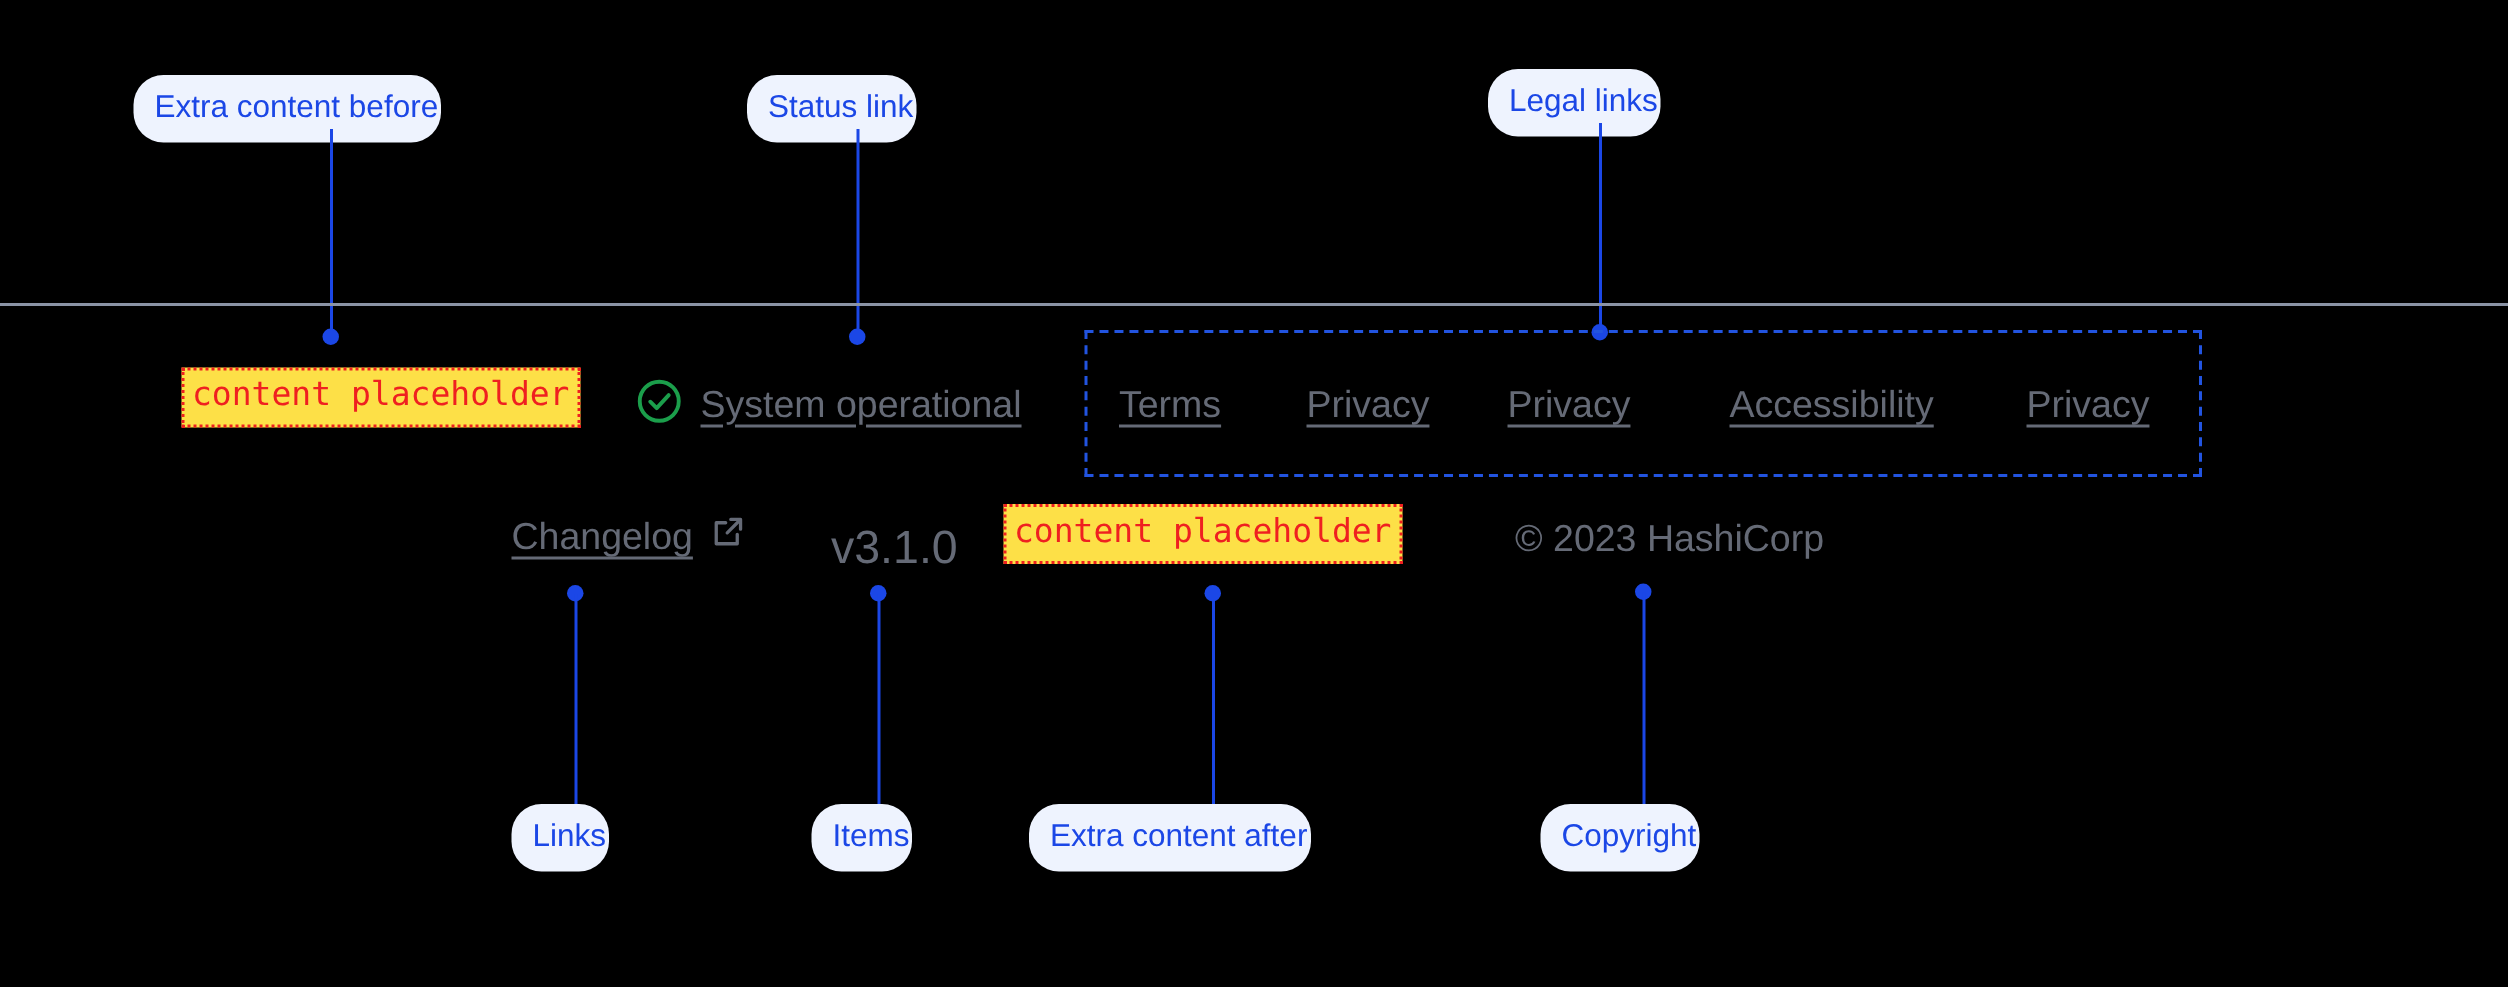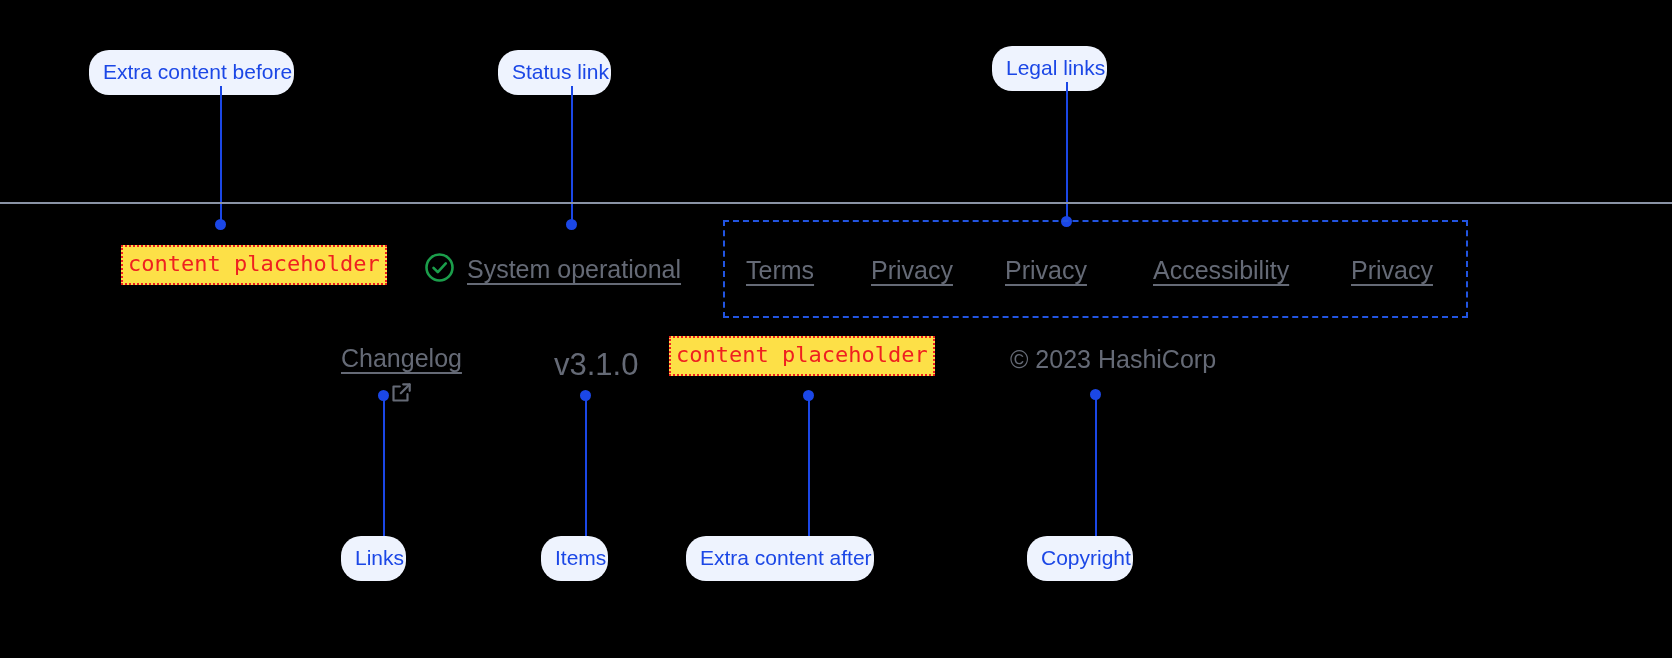--- a/index.html
+++ b/index.html
@@ -159,21 +159,21 @@
   </div>
 
   <div class="legal-box" style="left:723px; top:220px; width:745px; height:98px;">
     <a class="legal-link" style="position:absolute; left:21px; top:34px;">Terms</a>
     <a class="legal-link" style="position:absolute; left:130px; top:34px;margin-left:16px;">Privacy</a>
     <a class="legal-link" style="position:absolute; left:280px; top:34px;">Privacy</a>
     <a class="legal-link" style="position:absolute; left:428px; top:34px;">Accessibility</a>
     <a class="legal-link" style="position:absolute; left:626px; top:34px;">Privacy</a>
   </div>
 
-  <div class="changelog-link" style="left:341px; top:344px;flex-direction:column;">
+  <div class="changelog-link" style="left:341px; top:344px;">
     <span class="changelog-text">Changelog</span>
     <span style="display:block; margin-top:-4px;">
       <svg width="25" height="25" viewBox="0 0 25 25" fill="none">
         <path d="M18.5 14.2 V20.5 H4.5 V6.5 H10.8" stroke="#656a76" stroke-width="2.2" stroke-linecap="round" stroke-linejoin="round"></path>
         <path d="M14.2 4.3 H20.7 V10.8" stroke="#656a76" stroke-width="2.2" stroke-linecap="round" stroke-linejoin="round"></path>
         <path d="M20.5 4.5 L11.8 13.2" stroke="#656a76" stroke-width="2.2" stroke-linecap="round"></path>
       </svg>
     </span>
   </div>
 

